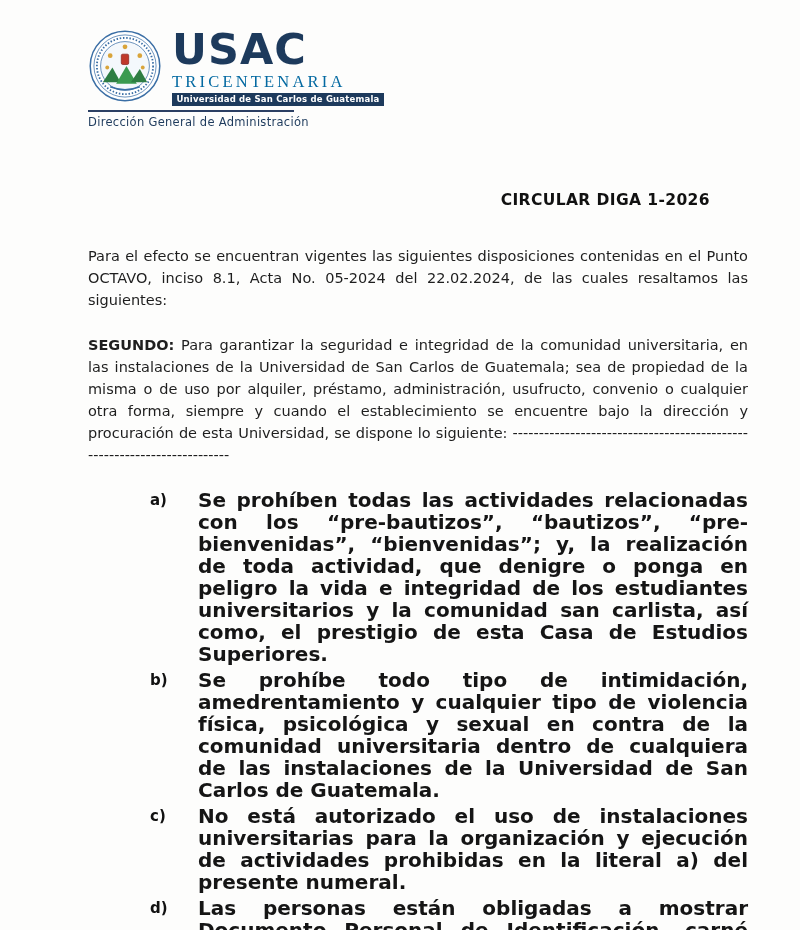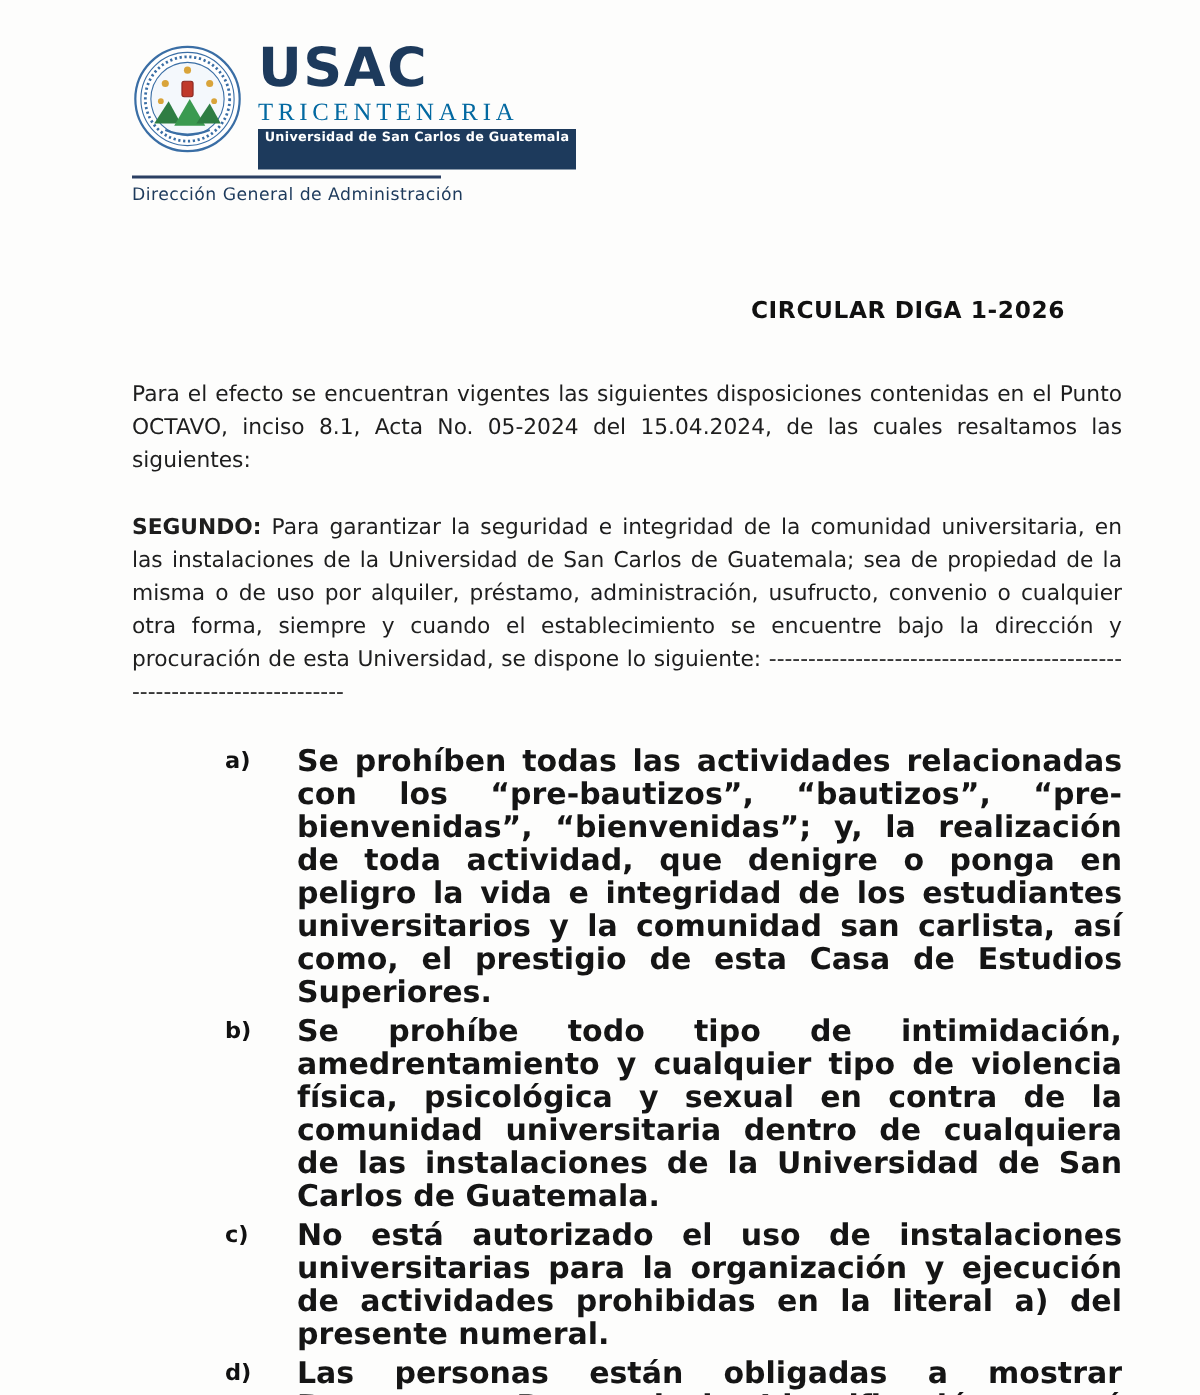--- a/index.html
+++ b/index.html
@@ -14,32 +14,32 @@
     position: relative;
     width: 800px; height: 930px;
     background: #fdfdfc;
     padding: 28px 52px 0 88px;
   }
   
   .logo-row { display: flex; align-items: flex-start; gap: 10px; }
   .seal { width: 74px; height: 76px; flex: 0 0 auto; }
   .wordmark { display: flex; flex-direction: column; margin-top: 2px; }
   .usac-text {
-    font-size: 36px; font-weight: bold; line-height: 0.9;
+    font-size: 43px; font-weight: bold; line-height: 0.9;
     letter-spacing: 1px; color: #1d3a5c;
   }
   .tricentenaria {
     font-family: "Liberation Serif", "DejaVu Serif", serif;
     font-size: 16.5px; letter-spacing: 3.2px; color: #0369a1;
     margin-top: 3px; white-space: nowrap;
   }
   .universidad-bar {
     background: #1d3a5c; color: #ffffff;
     font-size: 8.5px; font-weight: bold; letter-spacing: 0.2px;
-    text-align: center; padding: 1px 2px 16px 2px; margin-top: 1px;
+    text-align: center; padding: 1px 2px 2px 2px; margin-top: 1px;
     width: 212px; white-space: nowrap;
   }
   .division-rule {
     width: 206px; border: none; border-top: 2.5px solid #2b3f63;
     margin-top: 4px;
   }
   .division-name {
     width: 206px; text-align: right;
     font-size: 11.5px; color: #1d3a5c; letter-spacing: 0.3px;
     margin-top: 3px; white-space: nowrap;
@@ -97,21 +97,21 @@
       <div class="usac-text">USAC</div>
       <div class="tricentenaria">TRICENTENARIA</div>
       <div class="universidad-bar">Universidad de San Carlos de Guatemala</div>
     </div>
   </div>
   <hr class="division-rule">
   <div class="division-name">Dirección General de Administración</div>
 
   <div class="circular-title">CIRCULAR DIGA 1-2026</div>
 
-  <p class="doc-paragraph intro">Para el efecto se encuentran vigentes las siguientes disposiciones contenidas en el Punto OCTAVO, inciso 8.1, Acta No. 05-2024 del 15.04.2024, de las cuales resaltamos las siguientes:</p>
+  <p class="doc-paragraph intro">Para el efecto se encuentran vigentes las siguientes disposiciones contenidas en el Punto OCTAVO, inciso 8.1, Acta No. 05-2024 del 22.02.2024, de las cuales resaltamos las siguientes:</p>
 
   <p class="doc-paragraph segundo"><span class="segundo-label">SEGUNDO:</span><span> Para garantizar la seguridad e integridad de la comunidad universitaria, en las instalaciones de la Universidad de San Carlos de Guatemala; sea de propiedad de la misma o de uso por alquiler, préstamo, administración, usufructo, convenio o cualquier otra forma, siempre y cuando el establecimiento se encuentre bajo la dirección y procuración de esta Universidad, se dispone lo siguiente: </span><span class="dash-filler">------------------------------------------------------------------------</span></p>
 
   <div class="disposition-list">
     <div class="list-item">
       <div class="item-label">a)</div>
       <div class="item-text">Se prohíben todas las actividades relacionadas con los “pre-bautizos”, “bautizos”, “pre-bienvenidas”, “bienvenidas”; y, la realización de toda actividad, que denigre o ponga en peligro la vida e integridad de los estudiantes universitarios y la comunidad san carlista, así como, el prestigio de esta Casa de Estudios Superiores.</div>
     </div>
     <div class="list-item">
       <div class="item-label">b)</div>

